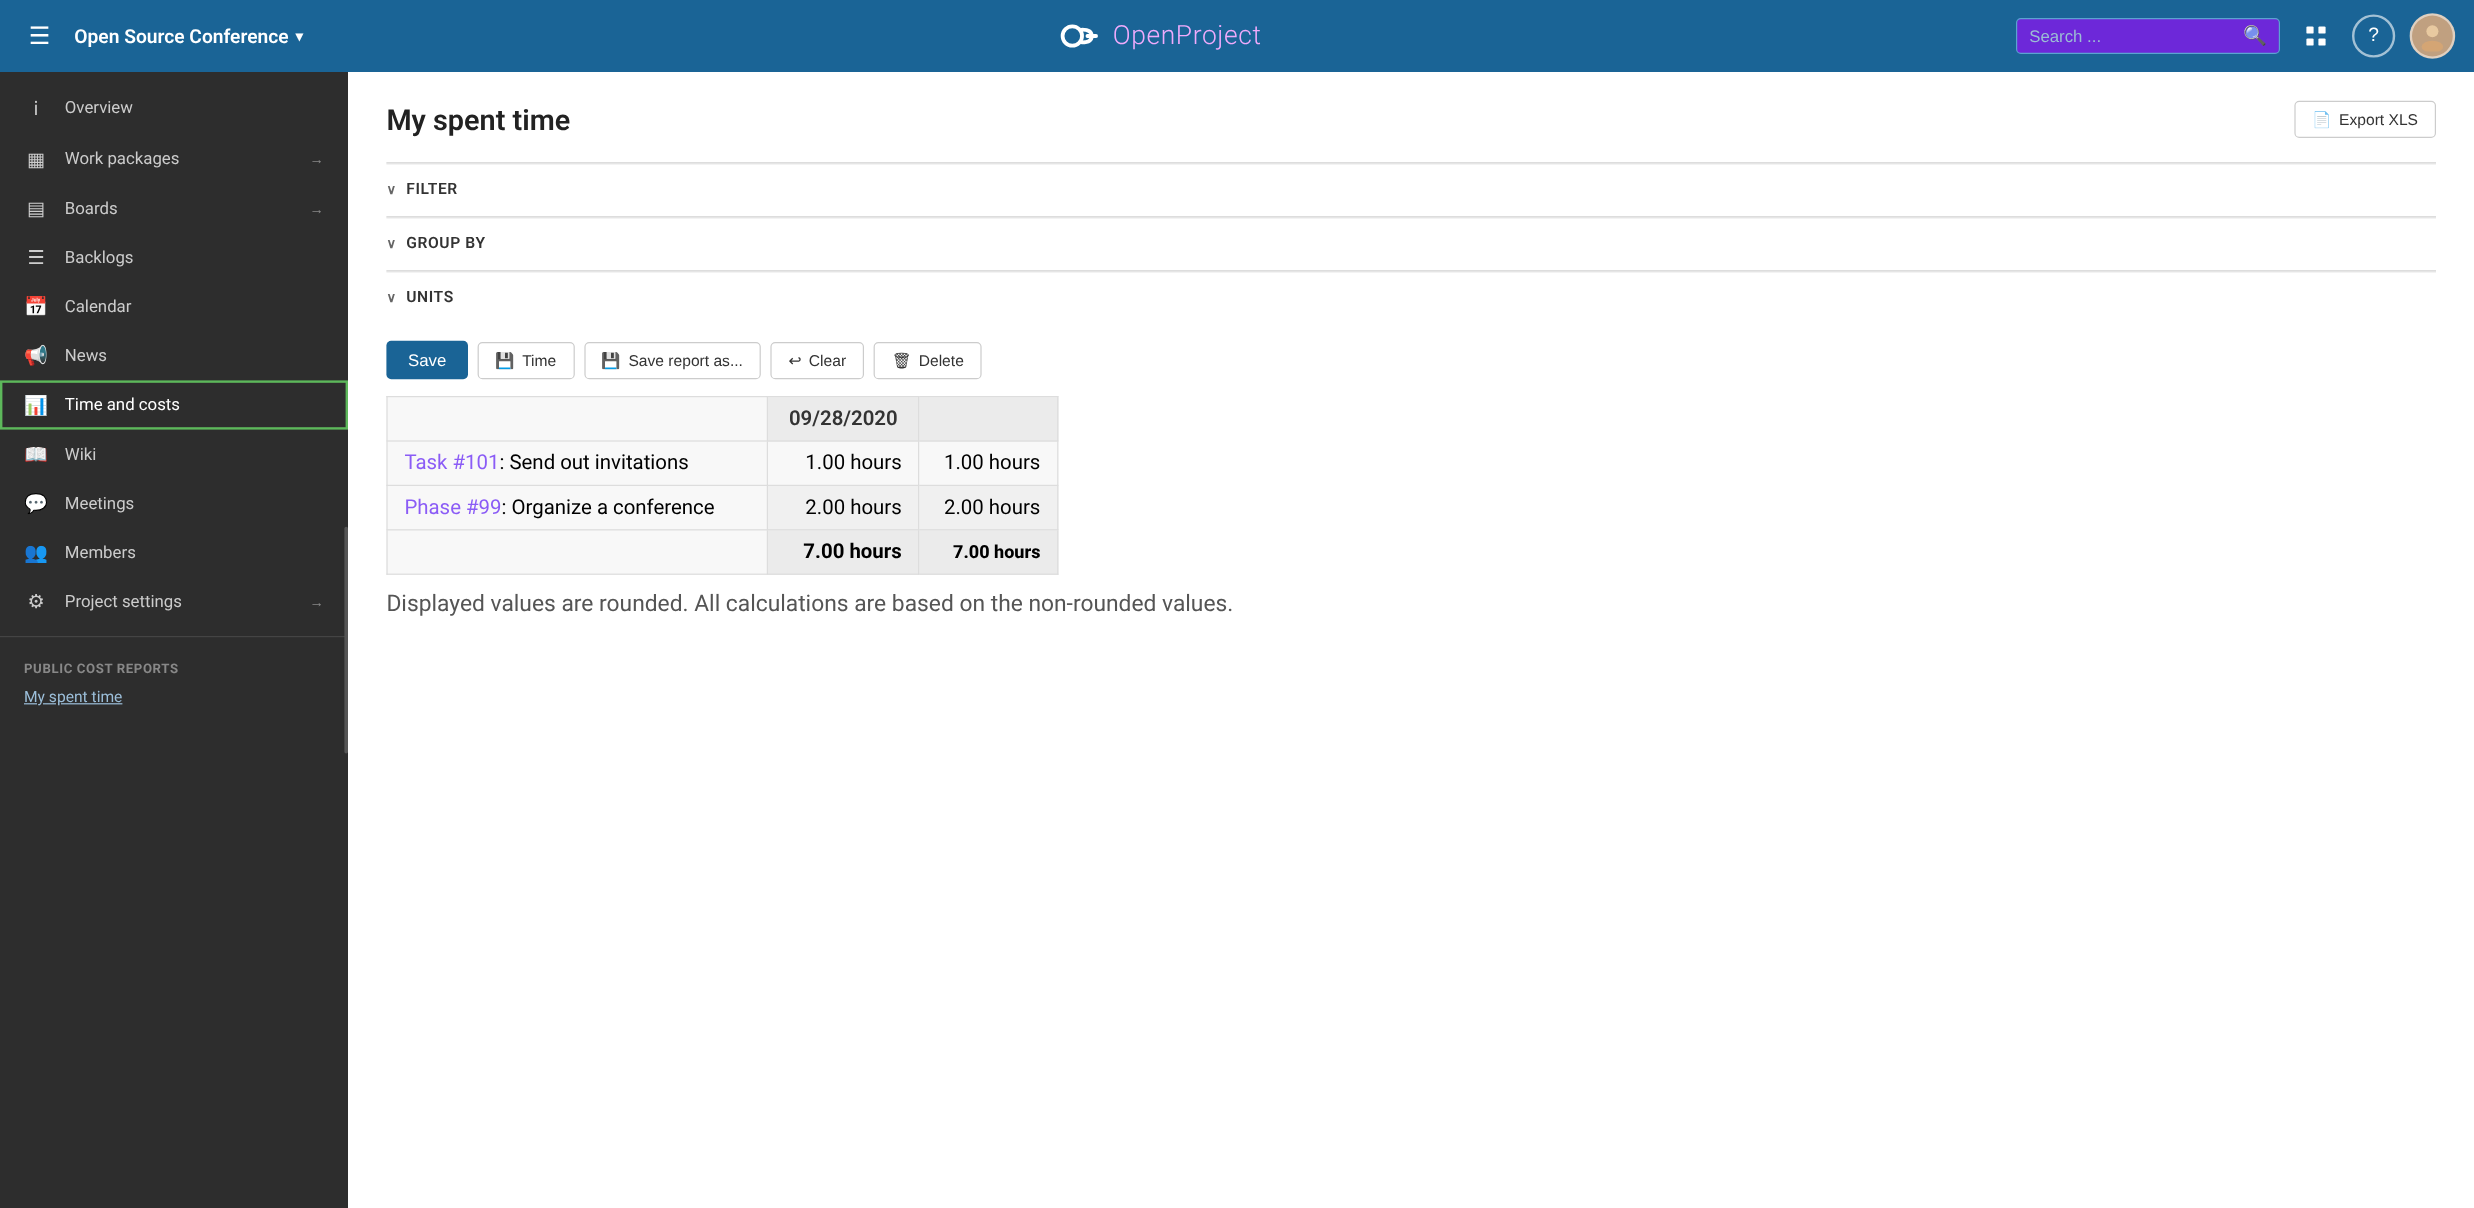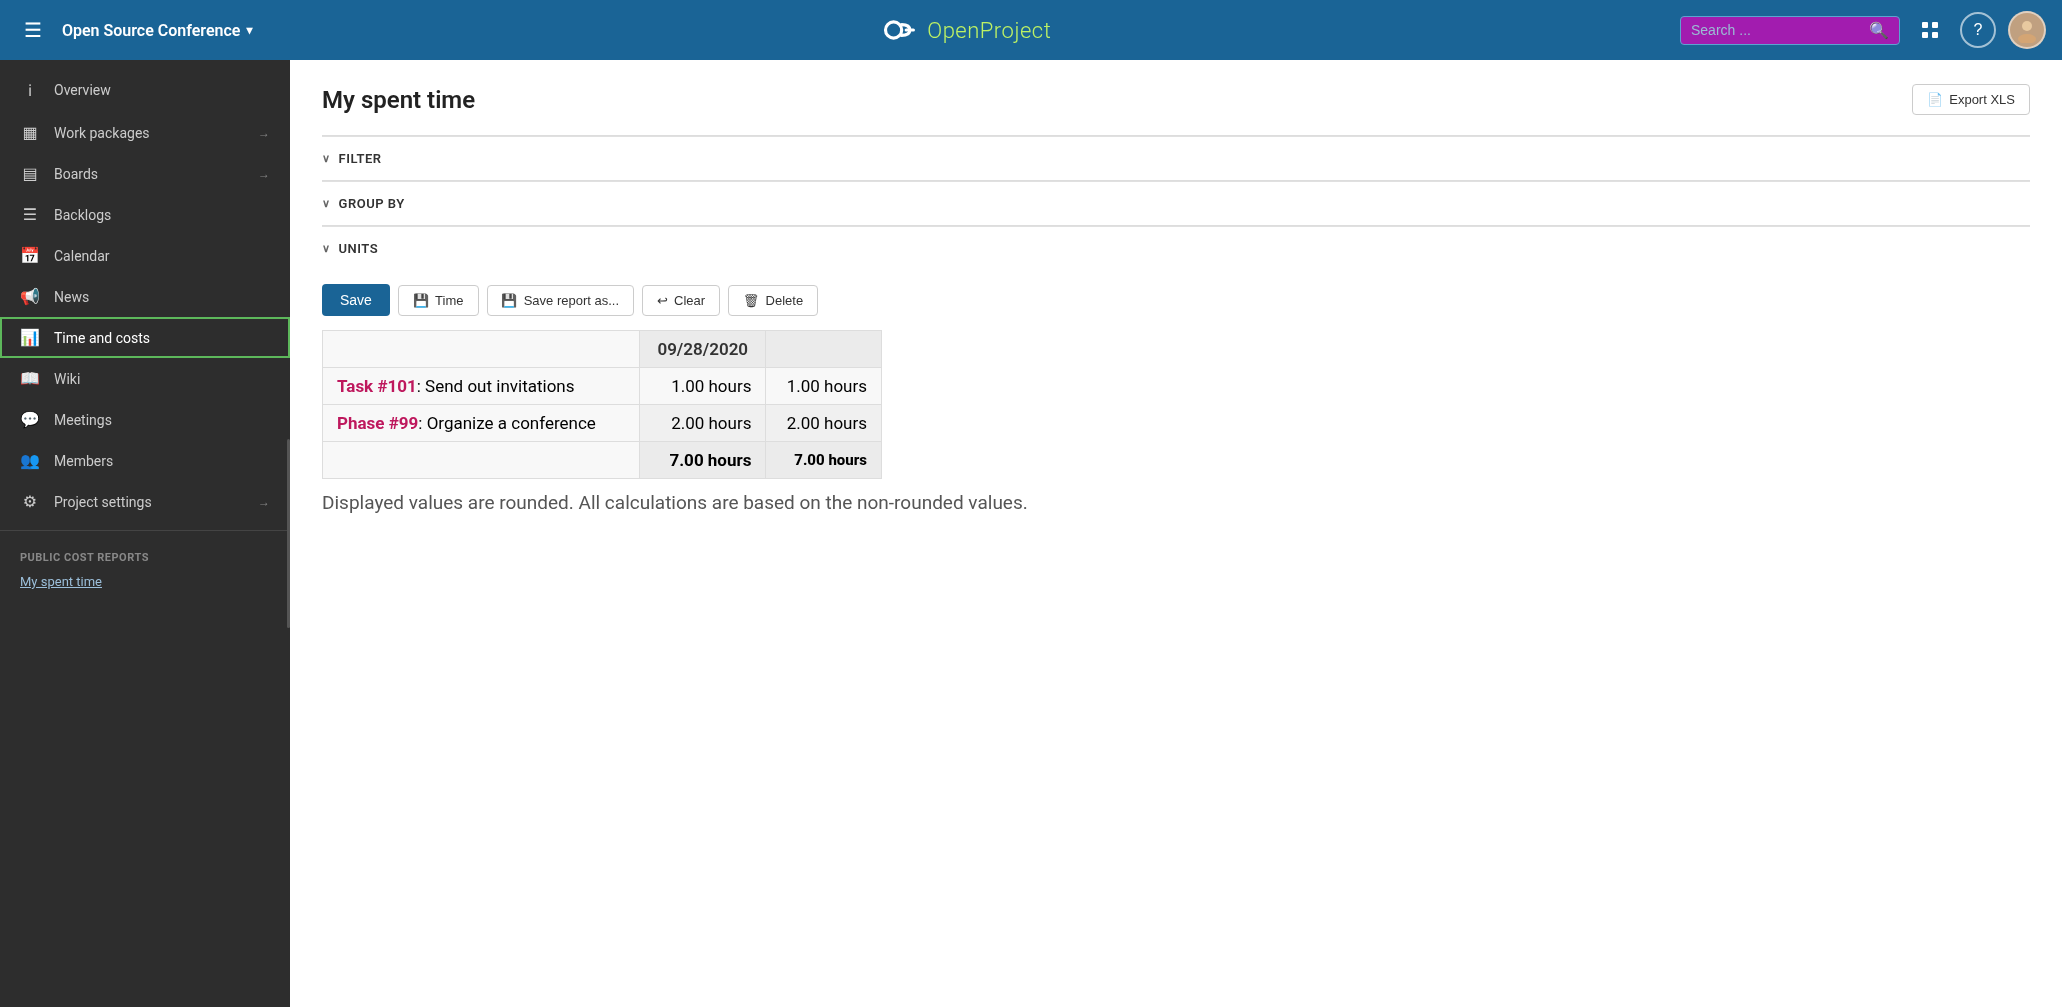--- a/index.html
+++ b/index.html
@@ -33,31 +33,31 @@
     }
     .project-name .chevron { font-size: 12px; }
     .header-logo {
       flex: 1;
       display: flex;
       align-items: center;
       justify-content: center;
       gap: 10px;
     }
     .logo-text {
-      color: #bef264;
+      color: #f0abfc;
       font-size: 22px;
       font-weight: 300;
       letter-spacing: 0.5px;
     }
     .header-right {
       display: flex; align-items: center; gap: 12px;
     }
     .search-bar {
       display: flex; align-items: center;
-      background: #a21caf;
+      background: #6d28d9;
       border: 1px solid #5ba3d0;
       border-radius: 4px;
       padding: 4px 10px;
       gap: 6px;
       width: 220px;
     }
     .search-bar input {
       background: none; border: none; outline: none;
       color: #cde; font-size: 14px; width: 100%;
     }
@@ -234,22 +234,22 @@
     }
     .report-table thead th {
       background: #ebebeb;
       text-align: center;
       font-weight: 600;
       color: #333;
     }
     .report-table tbody tr:nth-child(even) { background: #f0f0f0; }
     .report-table .row-label { background: #f8f8f8; min-width: 300px; }
     .report-table .task-link {
-      color: #be185d;
-      font-weight: 700;
+      color: #8b5cf6;
+      font-weight: 400;
       text-decoration: none;
     }
     .report-table td.hours { text-align: right; }
     .report-table tfoot td { font-weight: 700; text-align: right; margin-top: 30px; }
     .report-table tfoot td.total-bold { font-size: 15px; font-weight: 800; }
     .report-table tfoot { background: #ebebeb; }
 
     .note-text {
       font-size: 19px;
       color: #555;

